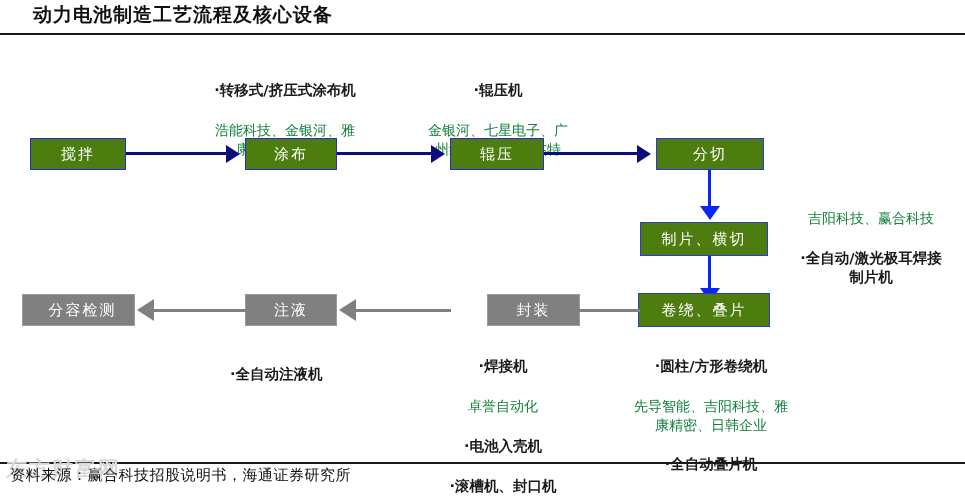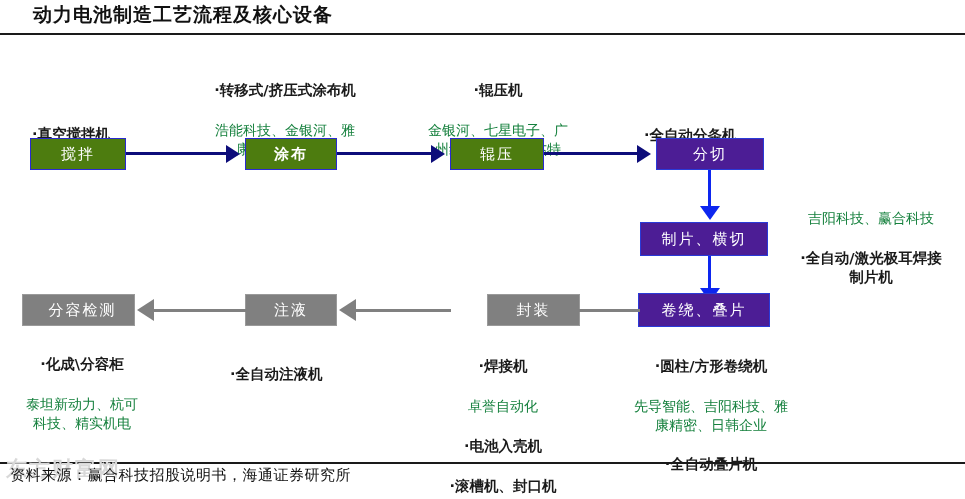--- a/index.html
+++ b/index.html
@@ -37,21 +37,21 @@
   }
 
   
   .box{
     position:absolute;
     display:flex;align-items:center;justify-content:center;
     color:#ffffff;font-size:15px;letter-spacing:2px;
     box-sizing:border-box;white-space:nowrap;
   }
   .box.navy{background:#4d7c0f;border:1px solid #2a2ad0;}
-  .box.blue{background:#4c1d95;border:1px solid #2a3ad8;}
+  .box.blue{background:#4d7c0f;border:1px solid #2a3ad8;}
   .box.gray{background:#808080;border:1px solid #9a9a9a;}
 
   
   .hline{position:absolute;height:3px;}
   .vline{position:absolute;width:3px;}
   .navyline{background:#0d0d7a;}
   .blueline{background:#0d26ef;}
   .grayline{background:#808080;}
 
   .arrow-r{position:absolute;width:0;height:0;border-top:9px solid transparent;border-bottom:9px solid transparent;}
@@ -72,44 +72,38 @@
   .l{text-align:left;}
 </style>
 </head>
 <body>
 
 <div id="canvas">
 
   <div class="title">动力电池制造工艺流程及核心设备</div>
   <div class="title-rule"></div>
 
-  <div class="ann l" style="left:32px;top:104px;">
-    <span class="hd">·真空搅拌机</span>
-  </div>
 
   <div class="ann c" style="left:185px;top:60px;width:200px;">
     <span class="hd">·转移式/挤压式涂布机</span>
     <span class="sub">浩能科技、金银河、雅
 康精密、璞泰来</span>
   </div>
 
   <div class="ann c" style="left:398px;top:60px;width:200px;">
     <span class="hd">·辊压机</span>
     <span class="sub">金银河、七星电子、广
 州红运、柳州豪杰特</span>
   </div>
 
-  <div class="ann l" style="left:644px;top:105px;">
-    <span class="hd">·全自动分条机</span>
-  </div>
 
   <div class="box navy" style="left:30px;top:138px;width:96px;height:32px;">
     <span>搅拌</span>
   </div>
-  <div class="box navy" style="left:245px;top:138px;width:92px;height:32px;font-weight:bold;">
+  <div class="box navy" style="left:245px;top:138px;width:92px;height:32px;">
     <span>涂布</span>
   </div>
   <div class="box navy" style="left:450px;top:138px;width:94px;height:32px;">
     <span>辊压</span>
   </div>
   <div class="box blue" style="left:656px;top:138px;width:108px;height:32px;">
     <span>分切</span>
   </div>
 
   <div class="hline navyline" style="left:126px;top:152px;width:100px;"></div>
@@ -170,23 +164,18 @@
     <span class="hd">·焊接机</span>
     <span class="sub">卓誉自动化</span>
     <span class="hd">·电池入壳机</span>
     <span class="hd">·滚槽机、封口机</span>
   </div>
 
   <div class="ann l" style="left:230px;top:344px;">
     <span class="hd">·全自动注液机</span>
   </div>
 
-  <div class="ann c" style="left:2px;top:334px;width:160px;">
-    <span class="hd">·化成\分容柜</span>
-    <span class="sub">泰坦新动力、杭可
-科技、精实机电</span>
-  </div>
 
   <div class="footer-rule"></div>
   <div class="watermark">东方财富网</div>
   <div class="footer">资料来源：赢合科技招股说明书，海通证券研究所</div>
 
 </div>
 
 </body></html>

